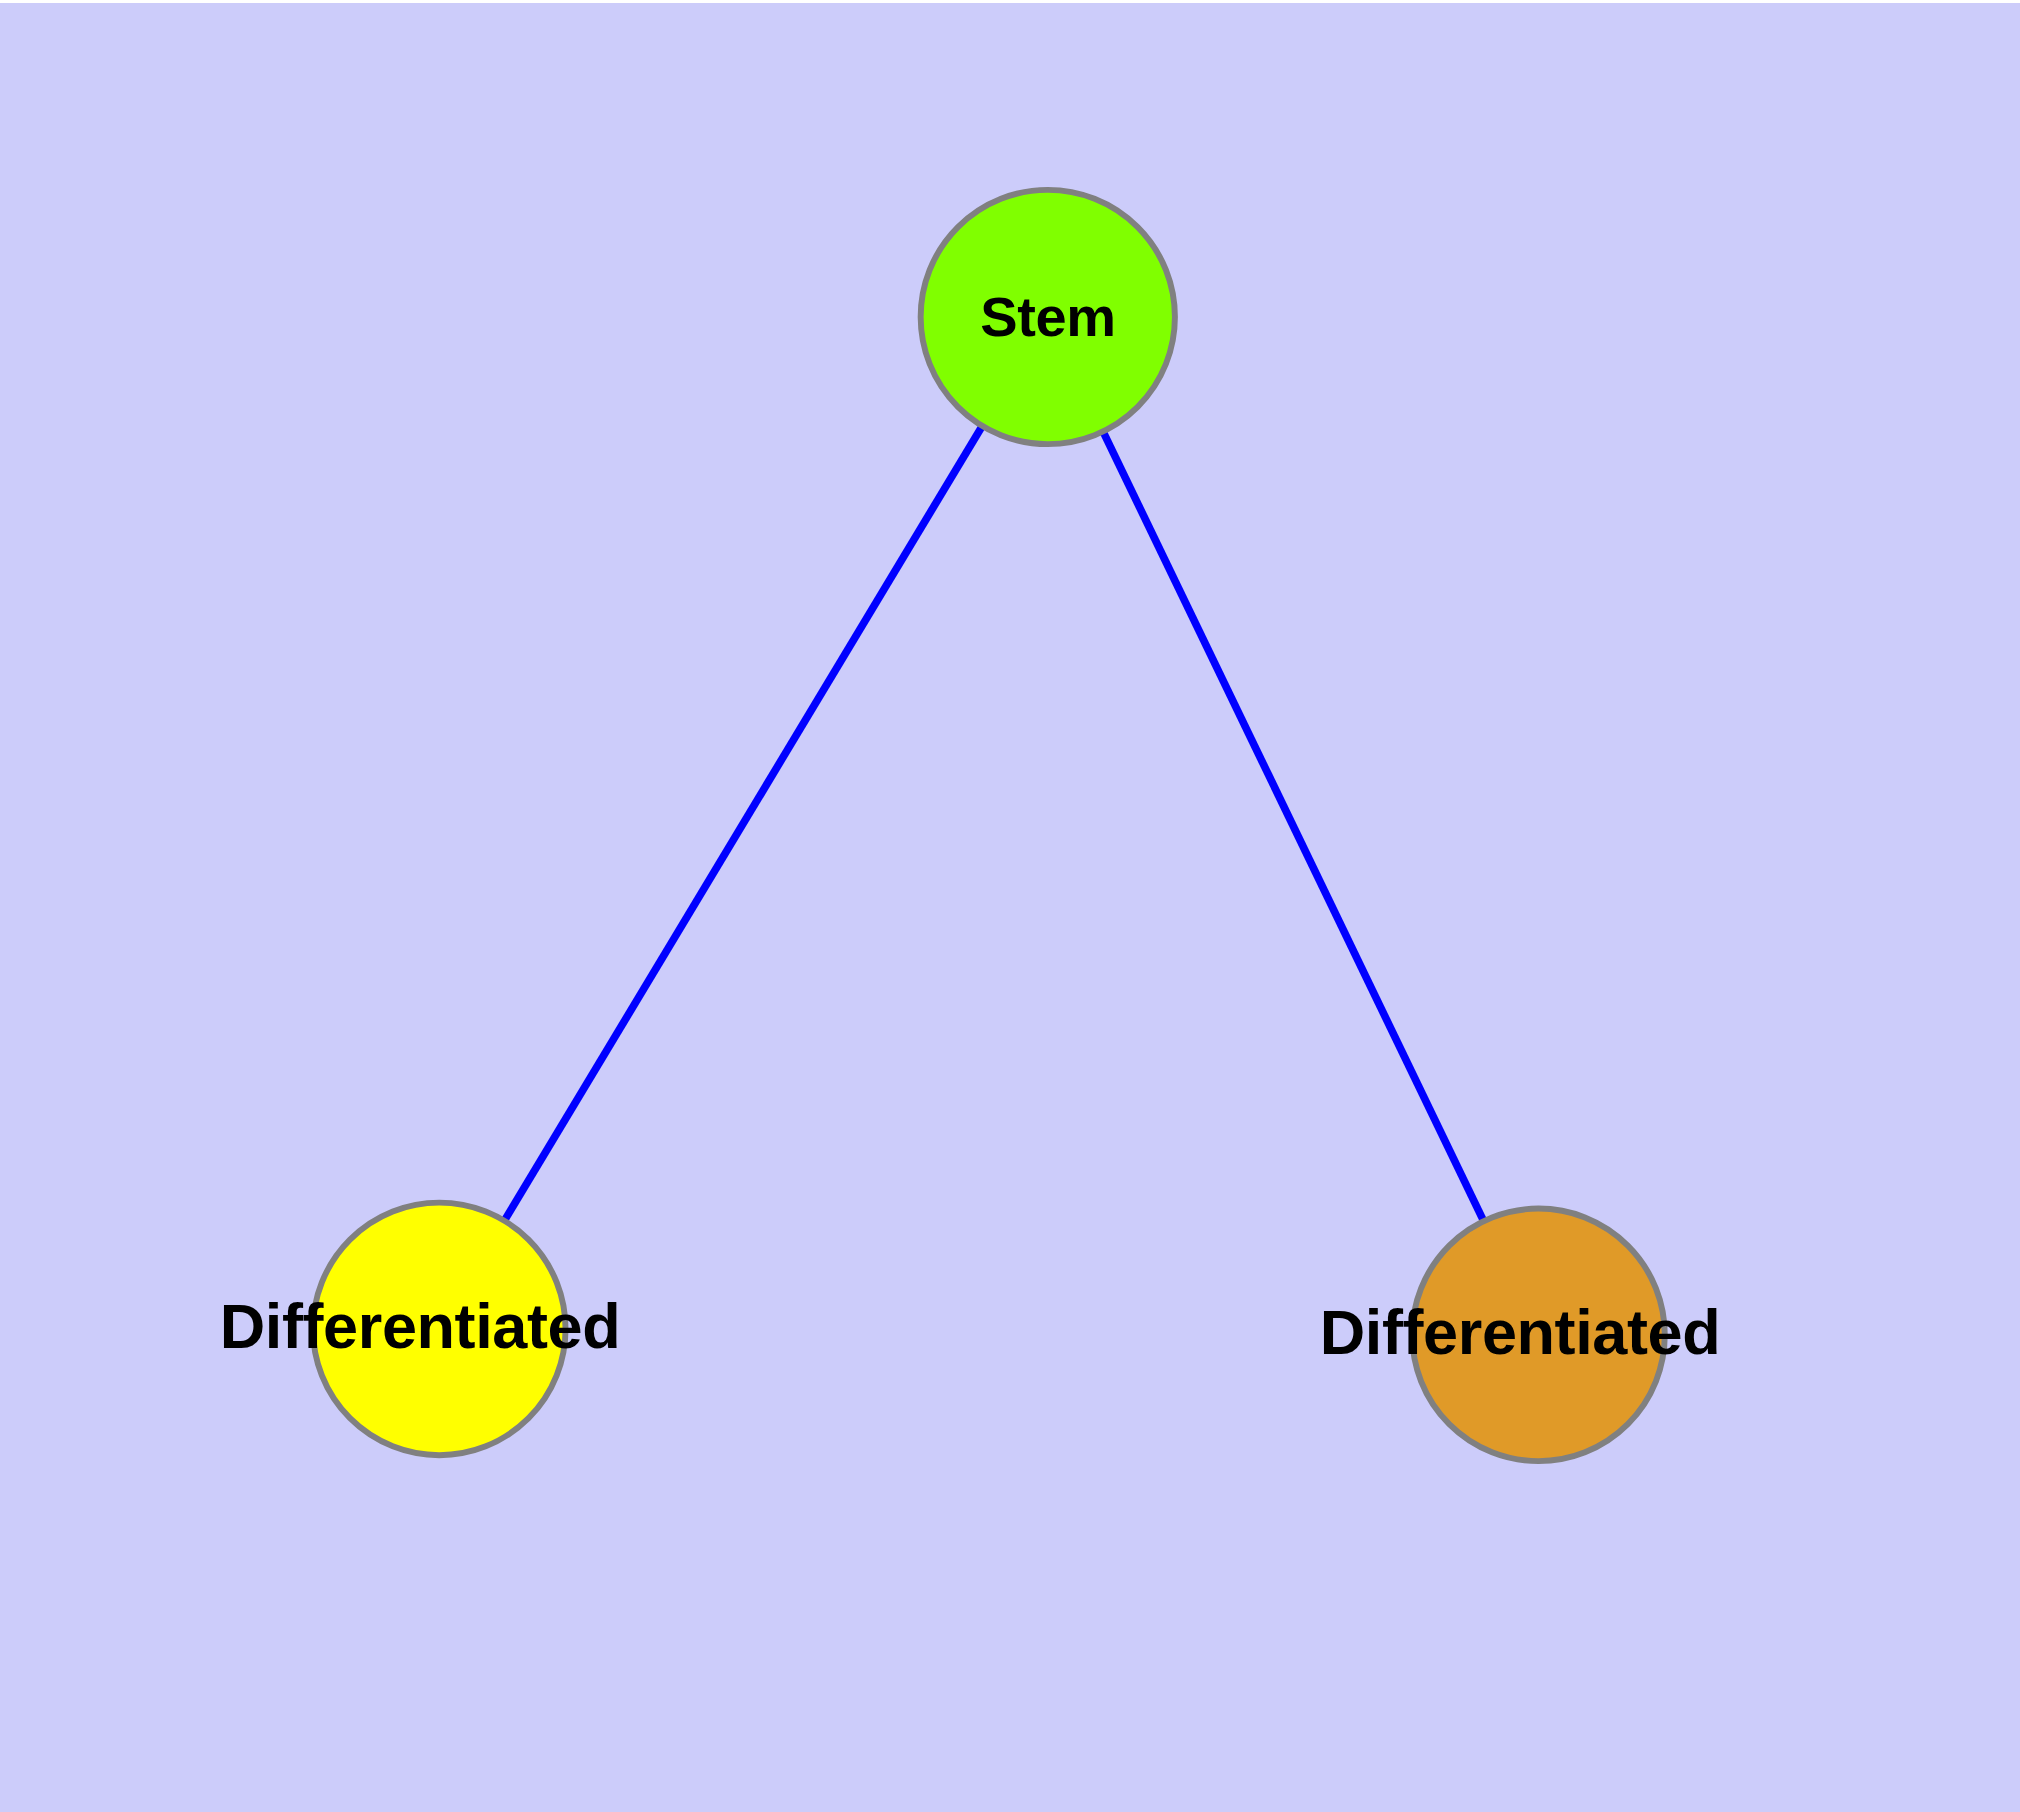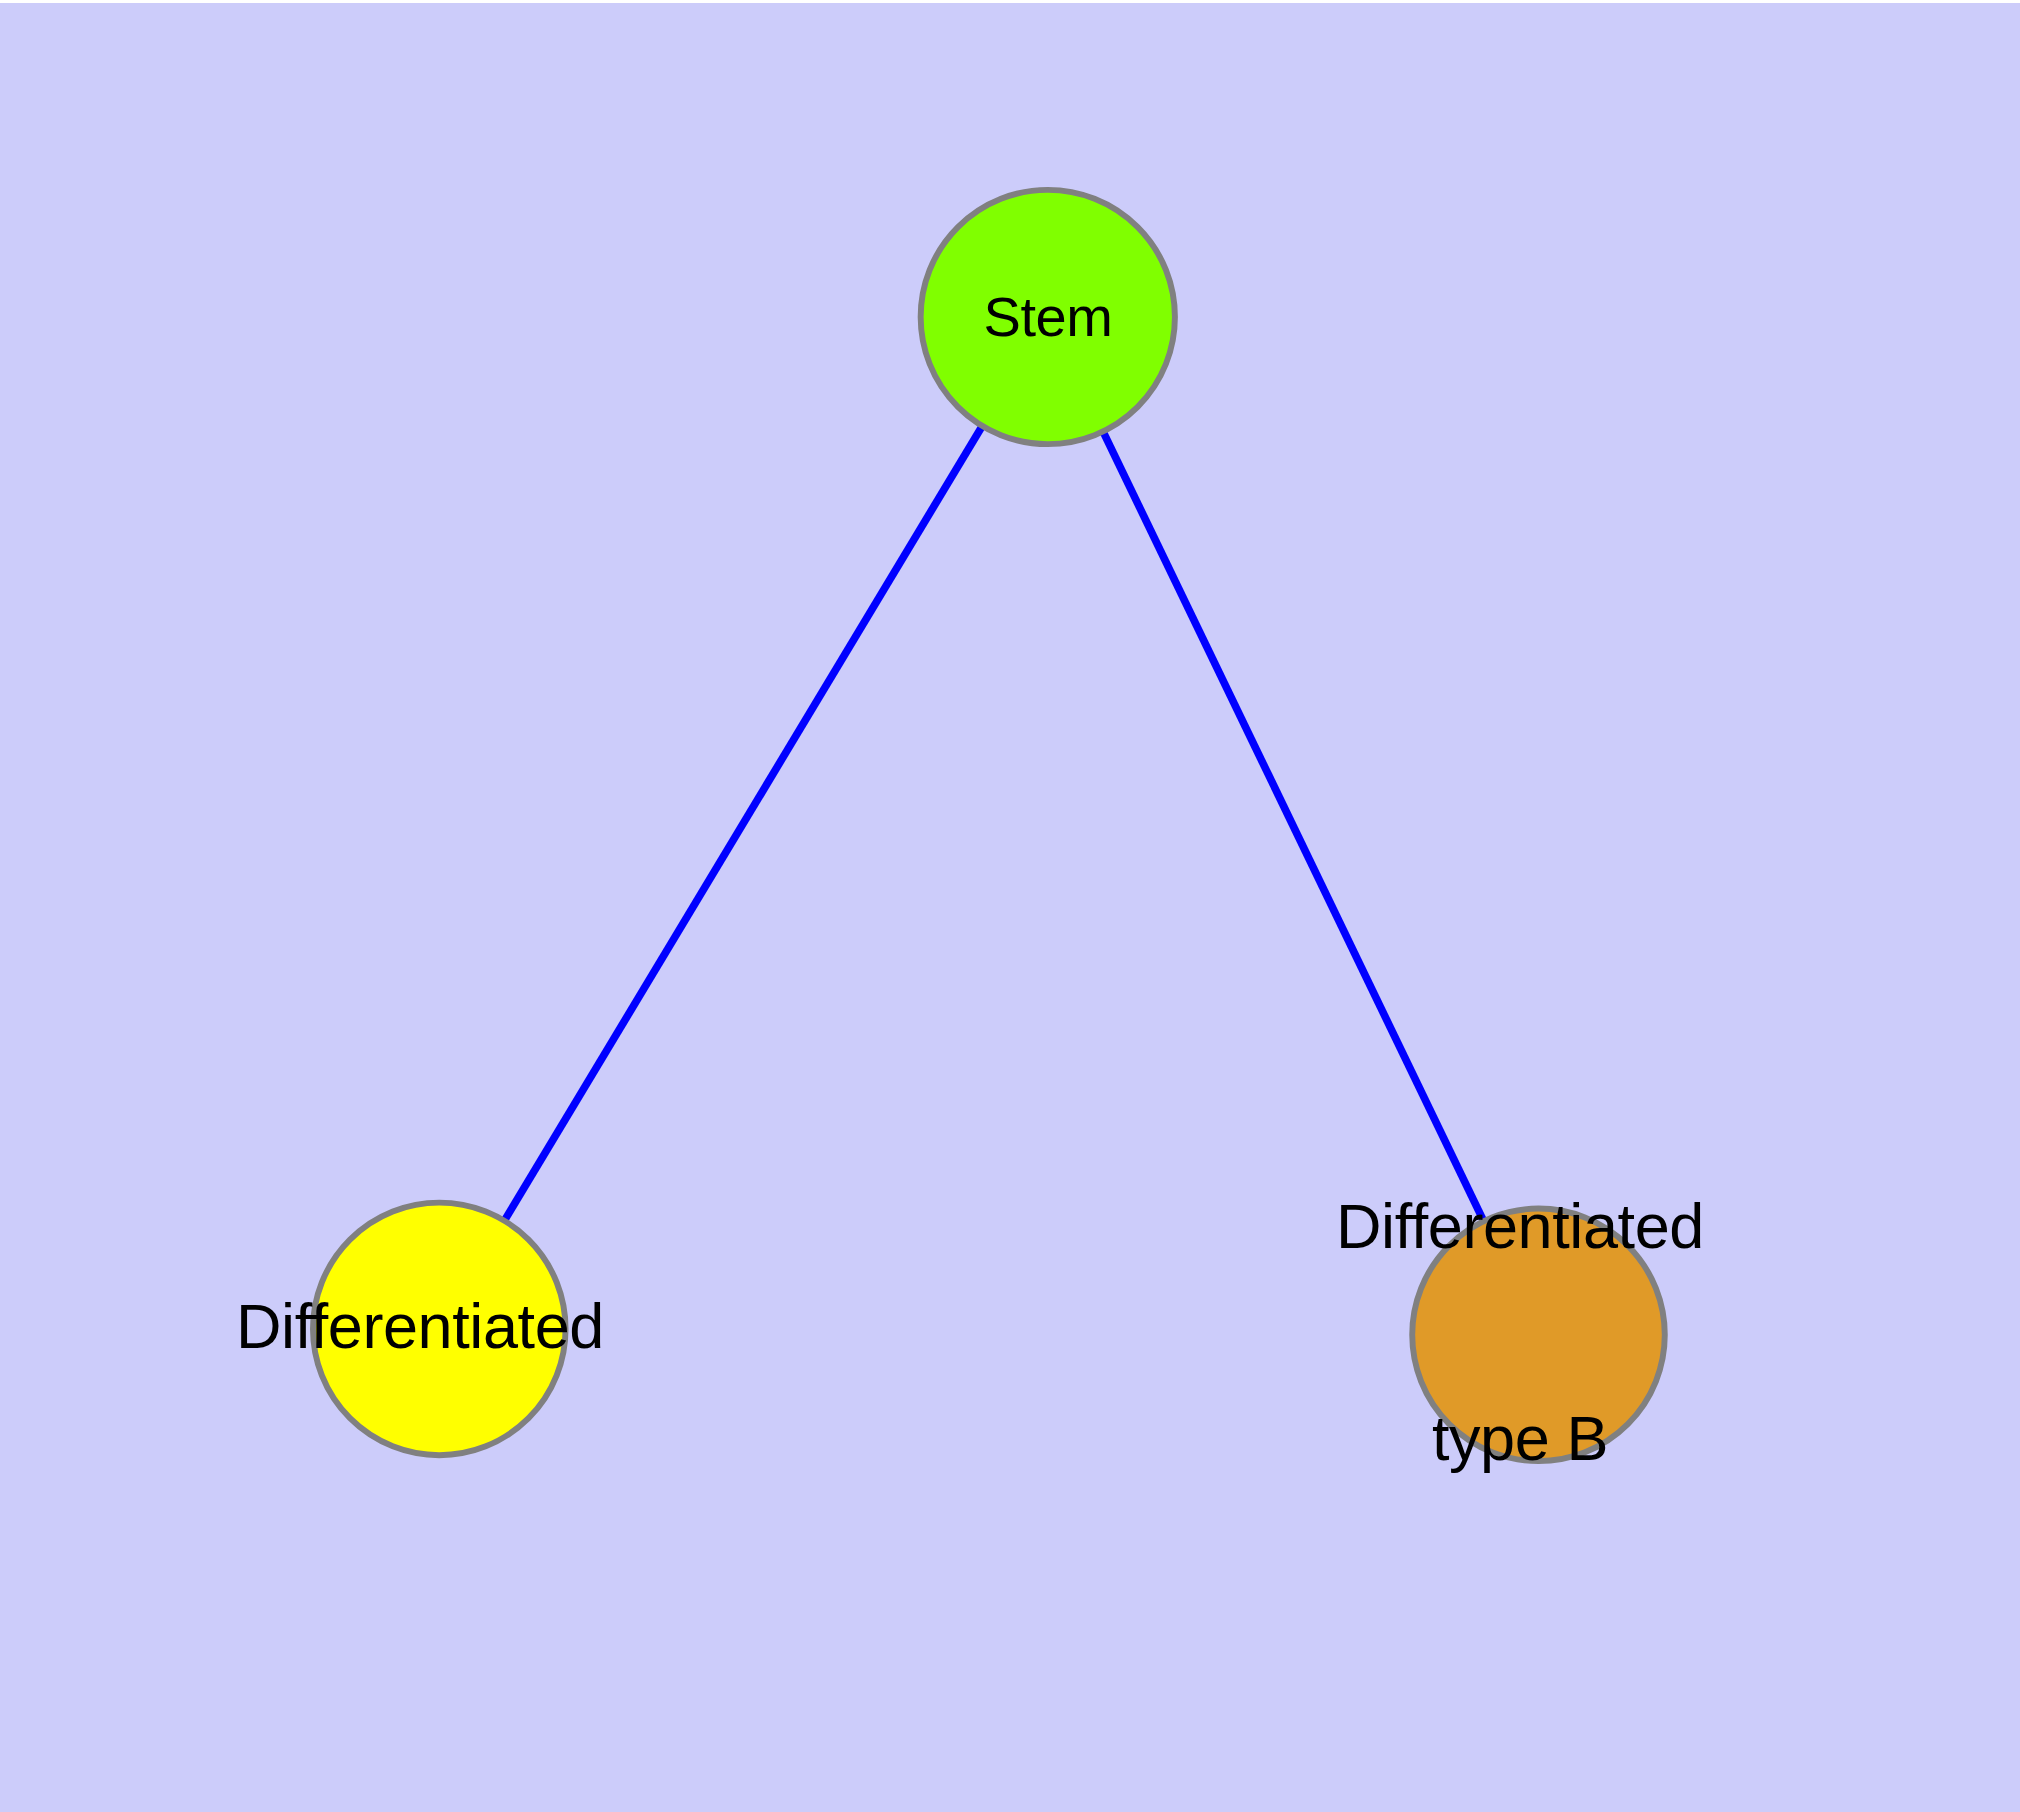--- a/index.html
+++ b/index.html
@@ -27,21 +27,21 @@
   #graph-svg {
     position: absolute;
     left: 0;
     top: 0;
     width: 2021px;
     height: 1812px;
   }
   .node-label {
     position: absolute;
     color: #000000;
-    font-weight: normal;
+    font-weight: bold;
     text-align: center;
     line-height: 1.12;
     white-space: pre;
     pointer-events: none;
     -webkit-font-smoothing: antialiased;
   }
   #label-stem {
     left: 1048px;
     top: 317px;
     transform: translate(-50%, -50%);
@@ -85,17 +85,16 @@
   </svg>
 
   <div class="node-label" id="label-stem" style="font-size: 56px; color: rgb(0, 0, 0);">Stem</div>
 
   <div class="node-label" id="label-type-a" style="font-size: 63px; color: rgb(0, 0, 0);">
     <div>Differentiated</div>
   </div>
 
   <div class="node-label" id="label-type-b" style="font-size: 63px; color: rgb(0, 0, 0);">
     <div>Differentiated</div>
-    <div>type B</div>
   </div>
 
 </div>
 
 
 </body></html>

